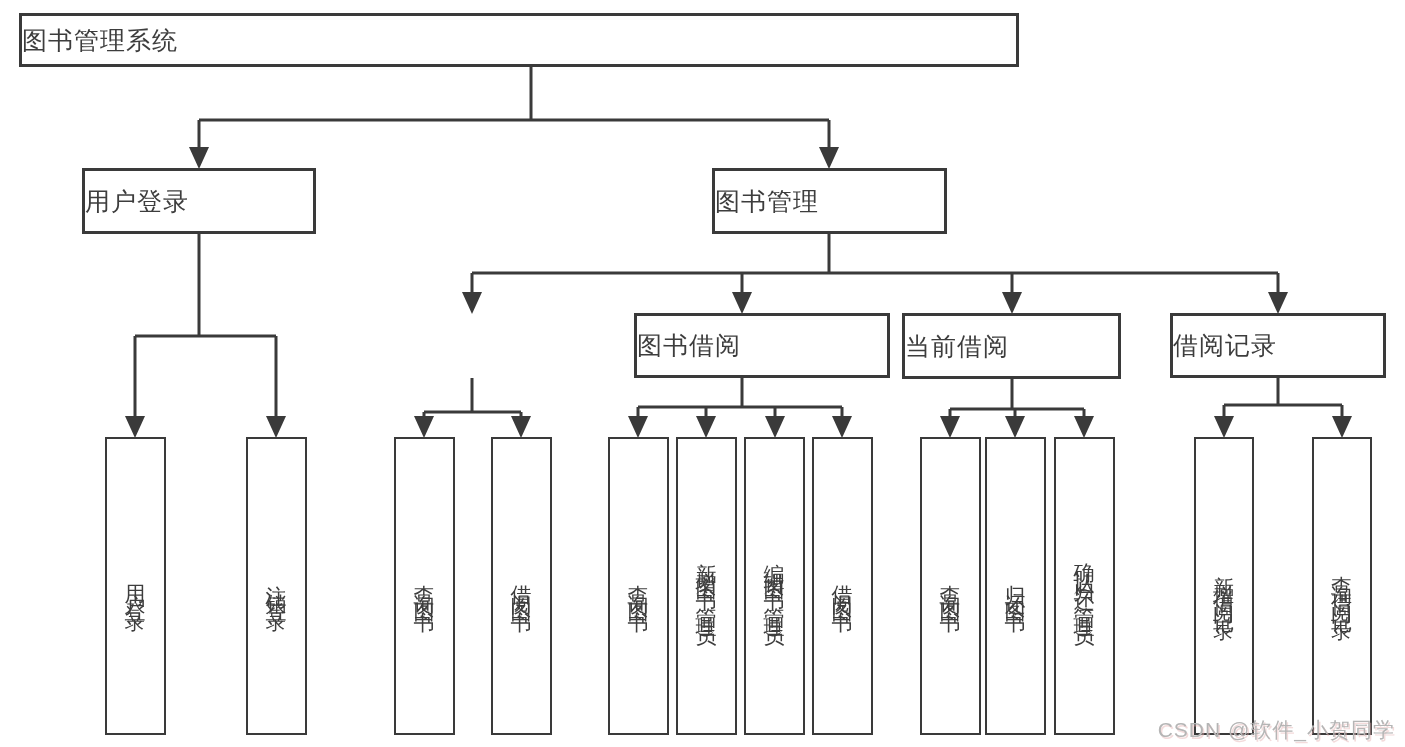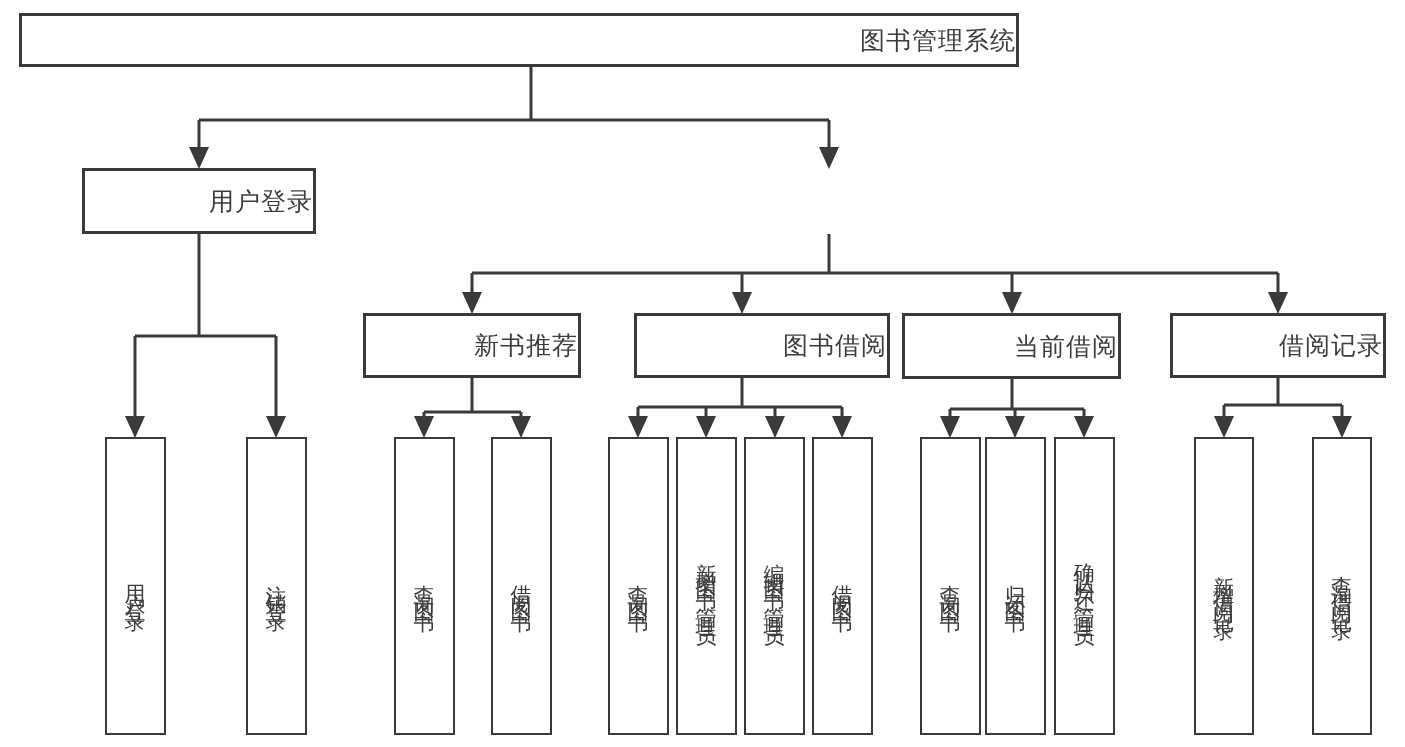--- a/index.html
+++ b/index.html
@@ -11,21 +11,21 @@
   html,body{margin:0;padding:0;background:var(--bg);}
   .stage{
     position:relative;width:1405px;height:747px;background:var(--bg);
     font-family:"Liberation Sans","DejaVu Sans",sans-serif;overflow:hidden;
   }
   .wires{position:absolute;left:0;top:0;width:1405px;height:747px;}
   .wires path{stroke:var(--line);stroke-width:3;fill:none;}
   .wires polygon{fill:var(--line);stroke:none;}
   .hbox{
     position:absolute;background:#fff;border:3px solid var(--line);
-    box-sizing:border-box;display:flex;align-items:center;justify-content:flex-end;
+    box-sizing:border-box;display:flex;align-items:center;justify-content:flex-start;
     font-size:25px;color:var(--text);letter-spacing:1px;white-space:nowrap;
   }
   .vbox{
     position:absolute;background:#fff;border:2px solid var(--line);
     box-sizing:border-box;display:flex;align-items:center;justify-content:center;
     color:var(--text);
   }
   .vbox span{
     writing-mode:vertical-rl;text-orientation:mixed;
     font-size:21px;letter-spacing:9px;line-height:1;white-space:nowrap;
@@ -85,24 +85,24 @@
     </g>
   </svg>
 
   <div class="hbox" style="left:19px;top:13px;width:1000px;height:54px">
     <span>图书管理系统</span>
   </div>
 
   <div class="hbox" style="left:82px;top:168px;width:234px;height:66px">
     <span>用户登录</span>
   </div>
+  <div class="hbox" style="left:712px;top:168px;width:235px;height:66px">
+    <span>图书管理</span>
+  </div>
 
-  <div class="hbox" style="left:363px;top:313px;width:218px;height:65px">
-    <span>新书推荐</span>
-  </div>
   <div class="hbox" style="left:634px;top:313px;width:256px;height:65px">
     <span>图书借阅</span>
   </div>
   <div class="hbox" style="left:902px;top:313px;width:219px;height:66px">
     <span>当前借阅</span>
   </div>
   <div class="hbox" style="left:1170px;top:313px;width:216px;height:65px">
     <span>借阅记录</span>
   </div>
 
@@ -143,14 +143,15 @@
     <span>确认归还（管理员）</span>
   </div>
 
   <div class="vbox" style="left:1194px;top:437px;width:60px;height:298px">
     <span>新增借阅记录</span>
   </div>
   <div class="vbox" style="left:1312px;top:437px;width:60px;height:298px">
     <span>查询借阅记录</span>
   </div>
 
+  <div class="watermark">CSDN @软件_小贺同学</div>
 
 </div>
 
 </body></html>

